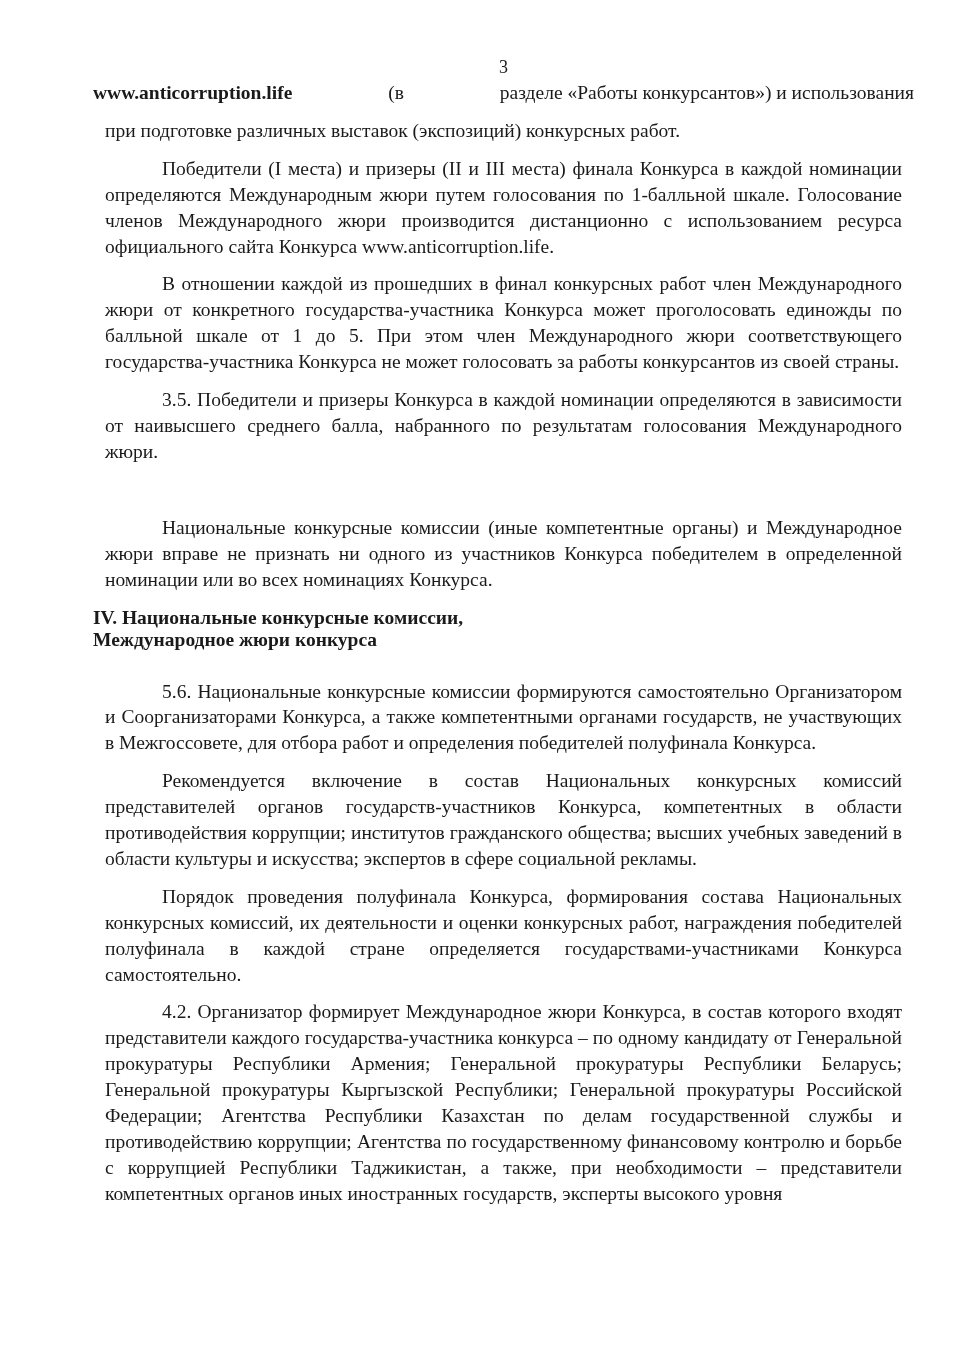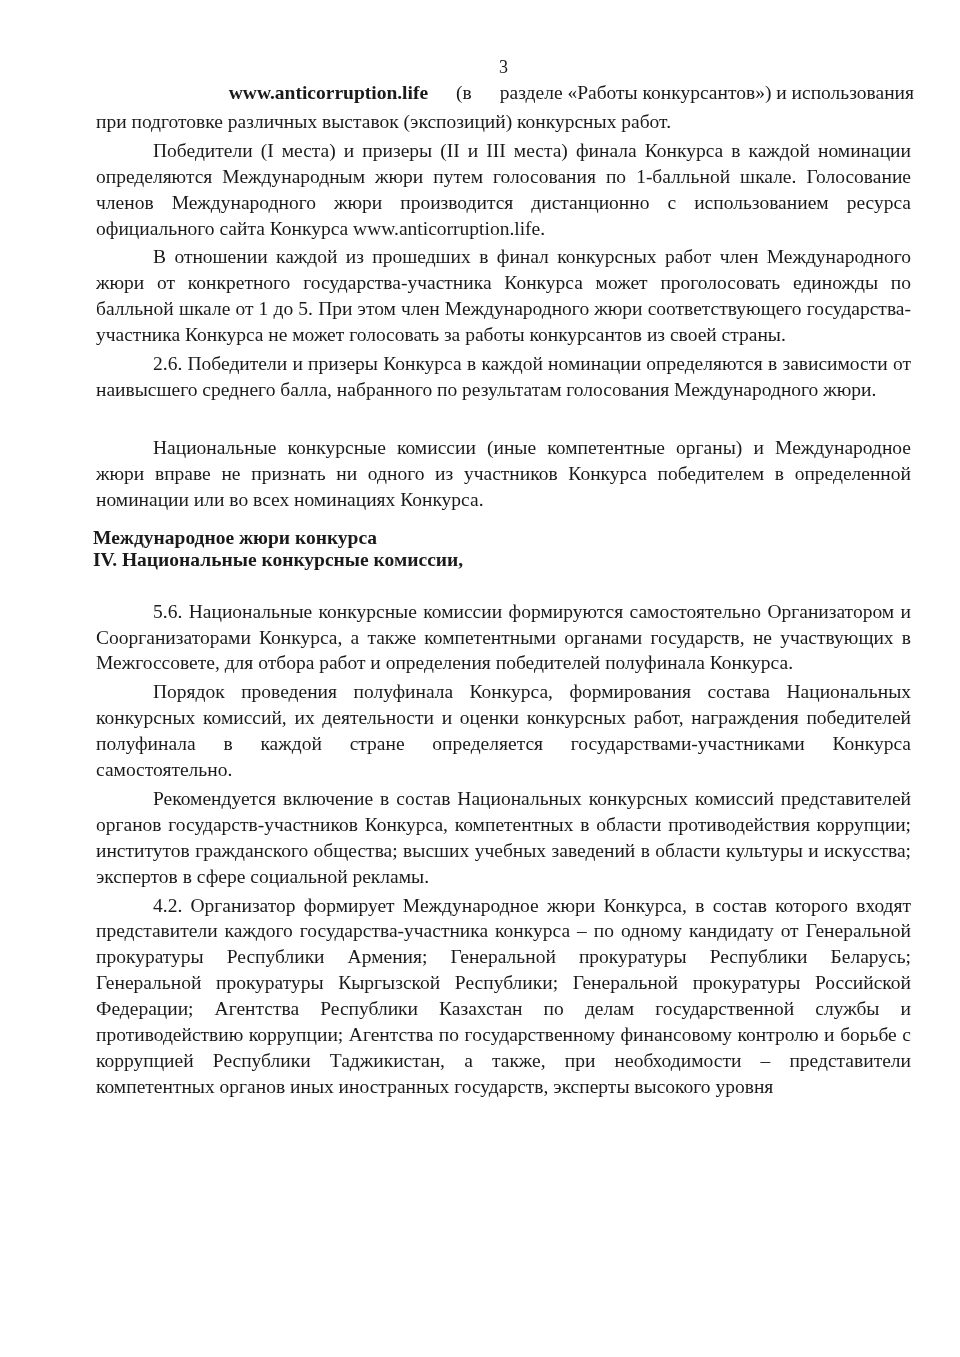--- a/index.html
+++ b/index.html
@@ -3,50 +3,50 @@
 <meta charset="utf-8">
 <style>
   html, body { margin: 0; padding: 0; background: #ffffff; }
   body { width: 960px; height: 1357px; overflow: hidden; position: relative; }
   .page {
     position: absolute; left: 93px; top: 54px; width: 821px;
     font-family: "Liberation Serif", "DejaVu Serif", serif;
     font-size: 19.5px; line-height: 25.9px; color: #1a1a1a;
   }
   .page-number { text-align: center; height: 26px; line-height: 26px; font-size: 18px; }
-  p { margin: 3px; text-align: justify; text-align-last: left; }
+  p { margin: 12px; text-align: justify; text-align-last: left; }
   .indent { text-indent: 57px; }
   .url-bold { font-weight: bold; }
-  .first-line { display: flex; justify-content: flex-end; gap: 28px; }
+  .first-line { display: flex; justify-content: space-between; gap: 28px; }
   .first-line span { white-space: nowrap; }
   .gap { height: 26px; }
   .heading { text-align: center; font-weight: bold; margin: 0; line-height: 22px; }
   .heading-block { margin-top: 14px; margin-bottom: 28px; }
 </style>
 </head>
 <body>
 
 <div class="page">
   <div class="page-number">3</div>
 
   <div class="first-line">
     <span class="url-bold">www.anticorruption.life</span>
     <span>(в</span>
     <span>разделе «Работы конкурсантов») и использования</span>
   </div>
   <p>при подготовке различных выставок (экспозиций) конкурсных работ.</p>
 
   <p class="indent">Победители (I места) и призеры (II и III места) финала Конкурса в каждой номинации определяются Международным жюри путем голосования по 1-балльной шкале. Голосование членов Международного жюри производится дистанционно с использованием ресурса официального сайта Конкурса www.anticorruption.life.</p>
   <p class="indent">В отношении каждой из прошедших в финал конкурсных работ член Международного жюри от конкретного государства-участника Конкурса может проголосовать единожды по балльной шкале от 1 до 5. При этом член Международного жюри соответствующего государства-участника Конкурса не может голосовать за работы конкурсантов из своей страны.</p>
-  <p class="indent">2.6. Победители и призеры Конкурса в каждой номинации определяются в зависимости от наивысшего среднего балла, набранного по результатам голосования Международного жюри.</p>
+  <p class="indent">3.5. Победители и призеры Конкурса в каждой номинации определяются в зависимости от наивысшего среднего балла, набранного по результатам голосования Международного жюри.</p>
   <div class="gap"></div>
   <p class="indent">Национальные конкурсные комиссии (иные компетентные органы) и Международное жюри вправе не признать ни одного из участников Конкурса победителем в определенной номинации или во всех номинациях Конкурса.</p>
 
   <div class="heading-block">
+    <p class="heading">IV. Национальные конкурсные комиссии,</p>
     <p class="heading">Международное жюри конкурса</p>
-    <p class="heading">IV. Национальные конкурсные комиссии,</p>
   </div>
 
   <p class="indent">5.6. Национальные конкурсные комиссии формируются самостоятельно Организатором и Соорганизаторами Конкурса, а также компетентными органами государств, не участвующих в Межгоссовете, для отбора работ и определения победителей полуфинала Конкурса.</p>
+  <p class="indent">Рекомендуется включение в состав Национальных конкурсных комиссий представителей органов государств-участников Конкурса, компетентных в области противодействия коррупции; институтов гражданского общества; высших учебных заведений в области культуры и искусства; экспертов в сфере социальной рекламы.</p>
   <p class="indent">Порядок проведения полуфинала Конкурса, формирования состава Национальных конкурсных комиссий, их деятельности и оценки конкурсных работ, награждения победителей полуфинала в каждой стране определяется государствами-участниками Конкурса самостоятельно.</p>
-  <p class="indent">Рекомендуется включение в состав Национальных конкурсных комиссий представителей органов государств-участников Конкурса, компетентных в области противодействия коррупции; институтов гражданского общества; высших учебных заведений в области культуры и искусства; экспертов в сфере социальной рекламы.</p>
   <p class="indent">4.2. Организатор формирует Международное жюри Конкурса, в состав которого входят представители каждого государства-участника конкурса – по одному кандидату от Генеральной прокуратуры Республики Армения; Генеральной прокуратуры Республики Беларусь; Генеральной прокуратуры Кыргызской Республики; Генеральной прокуратуры Российской Федерации; Агентства Республики Казахстан по делам государственной службы и противодействию коррупции; Агентства по государственному финансовому контролю и борьбе с коррупцией Республики Таджикистан, а также, при необходимости – представители компетентных органов иных иностранных государств, эксперты высокого уровня</p>
 </div>
 
 </body></html>

